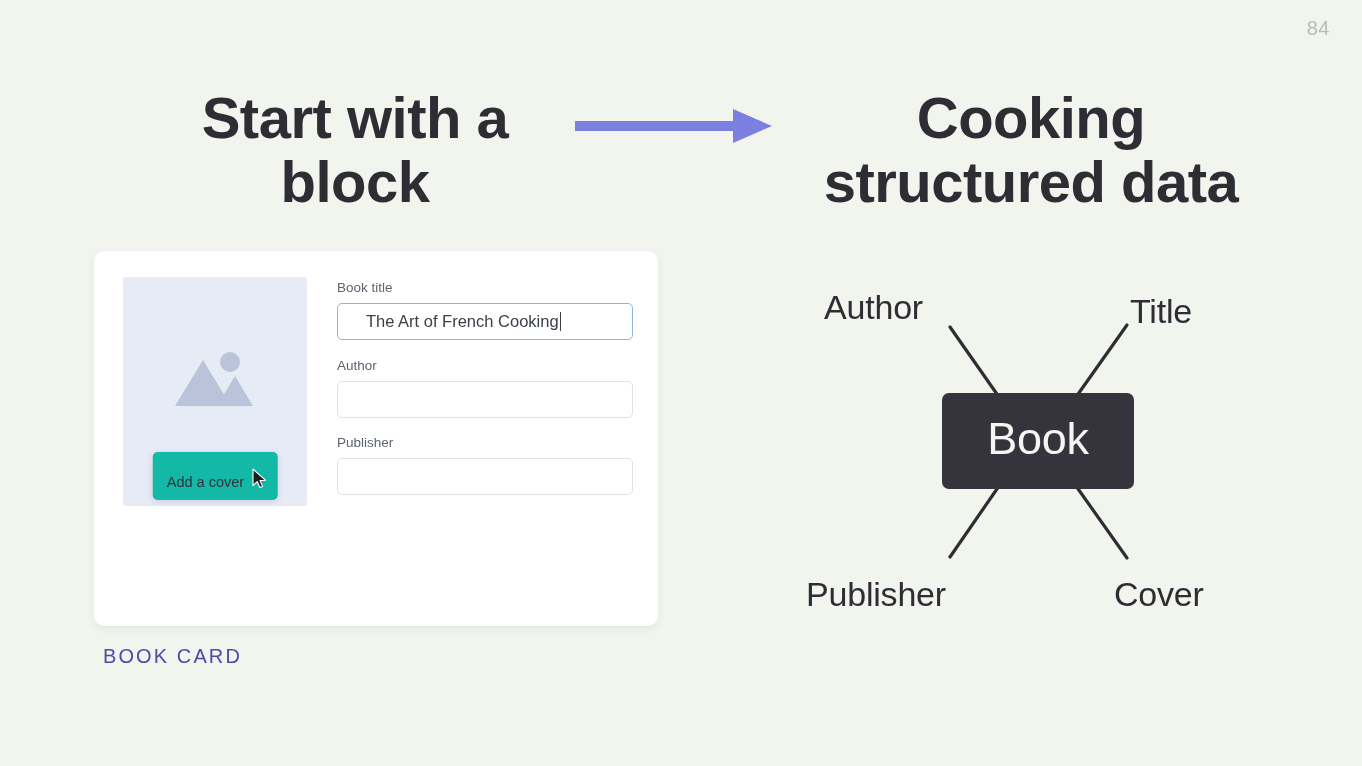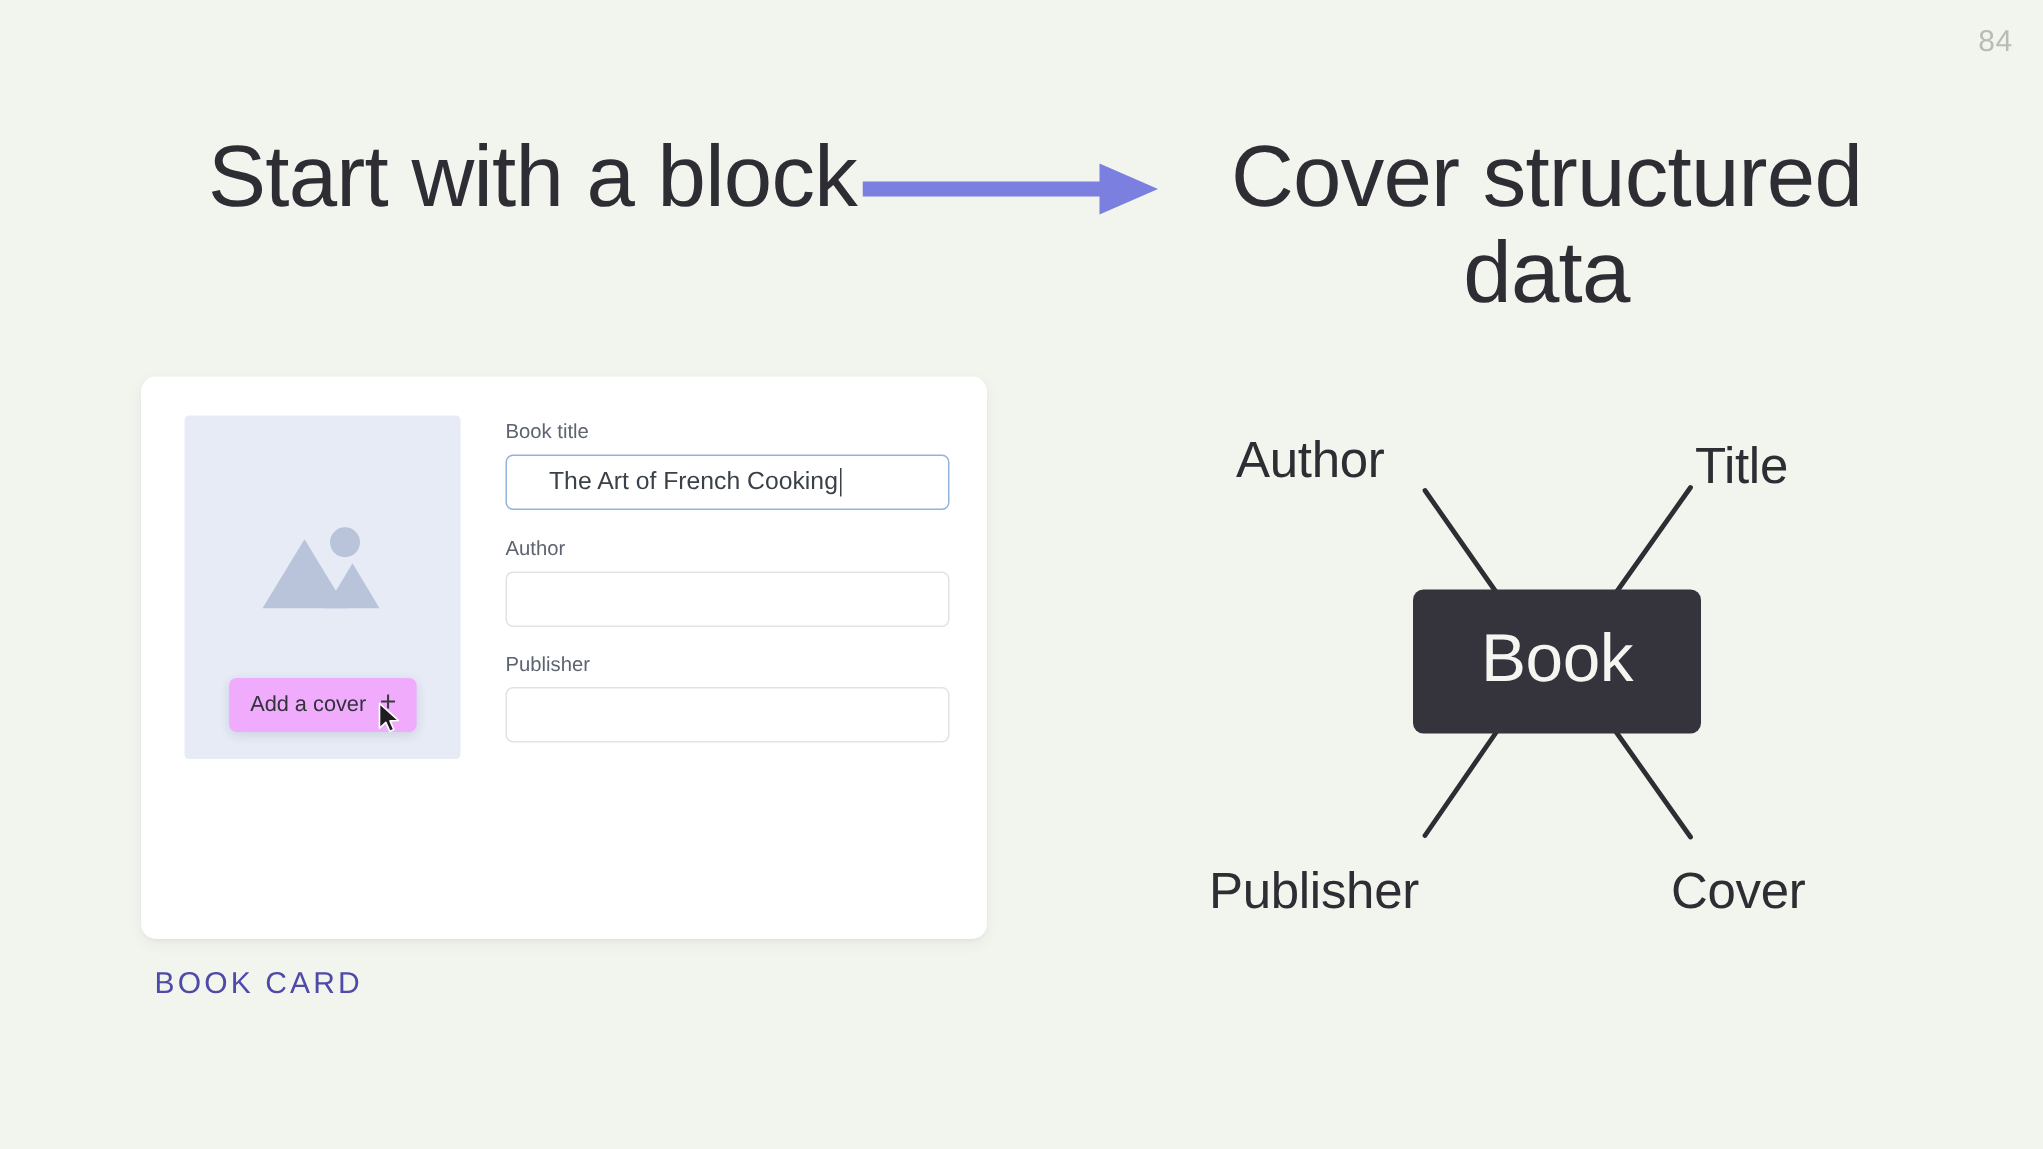--- a/index.html
+++ b/index.html
@@ -18,32 +18,32 @@
 
   .slide {
     position: absolute;
     inset: 0;
   }
 
   
   .page-number {
     position: absolute;
     top: 17px;
-    right: 20px;
+    right: 32px;
     font-size: 20px;
     color: #b9bcb6;
     font-family: "Liberation Sans", sans-serif;
     letter-spacing: 0.5px;
   }
 
   
   .heading {
     position: absolute;
     font-family: "Liberation Sans", sans-serif;
-    font-weight: 400;
+    font-weight: 700;
     font-size: 58px;
     line-height: 64px;
     color: #2e2d33;
     text-align: center;
     letter-spacing: -0.5px;
   }
   .heading-left {
     left: 138px;
     top: 86px;
     width: 434px;
@@ -88,23 +88,23 @@
     position: absolute;
     left: 50%;
     top: 104px;
     transform: translate(-50%, -50%);
   }
   .add-cover-chip {
     position: absolute;
     left: 50%;
     transform: translateX(-50%);
     top: 175px;
-    background: #f0abfc;
+    background: #14b8a6;
     border-radius: 5px;
-    padding: 8px 13px 9px 14px;
+    padding: 20px 13px 9px 14px;
     font-size: 14.5px;
     color: #32323c;
     white-space: nowrap;
     box-shadow: 0 2px 7px rgba(40,45,70,0.13);
     display: flex;
     align-items: center;
     gap: 9px;
     font-family: "Liberation Sans", sans-serif;
   }
   .add-cover-plus {
@@ -242,21 +242,21 @@
   <div class="page-number">84</div>
 
   <div class="heading heading-left">Start with a block</div>
 
   <div class="arrow-wrap">
     <svg width="198" height="36" viewBox="0 0 198 36" xmlns="http://www.w3.org/2000/svg">
       <path d="M0 13 L158 13 L158 1 L197 18 L158 35 L158 23 L0 23 Z" fill="#7b7fe0"></path>
     </svg>
   </div>
 
-  <div class="heading heading-right">Cover structured data</div>
+  <div class="heading heading-right">Cooking structured data</div>
 
   <div class="card">
 
     <div class="cover-slot">
       <div class="cover-icon">
         <svg width="84" height="62" viewBox="0 0 84 62" xmlns="http://www.w3.org/2000/svg">
           <circle cx="57" cy="14" r="10" fill="#b9c4da"></circle>
           <path d="M2 58 L30 12 L58 58 Z" fill="#b9c4da"></path>
           <path d="M44 58 L62 28 L80 58 Z" fill="#b9c4da"></path>
         </svg>

